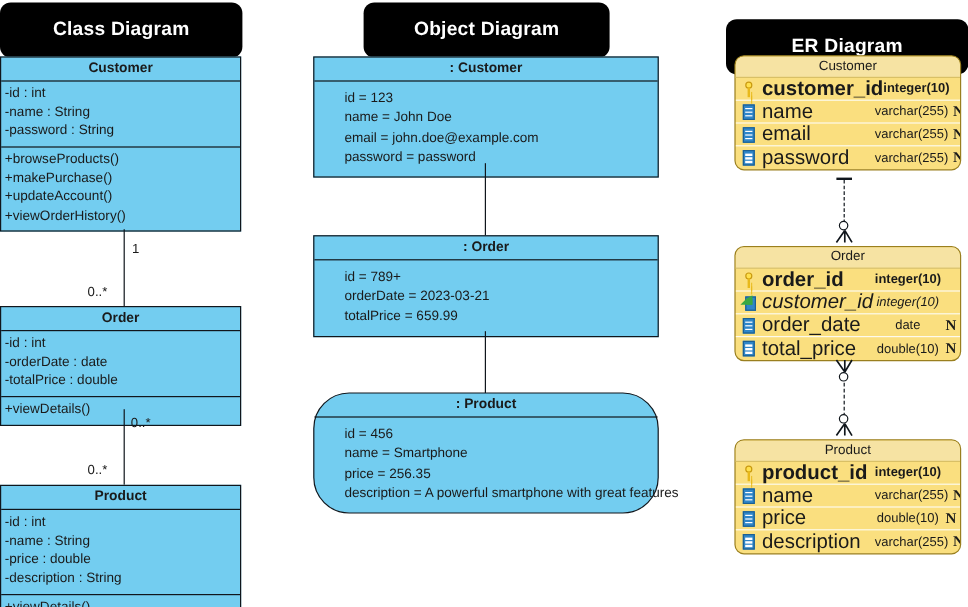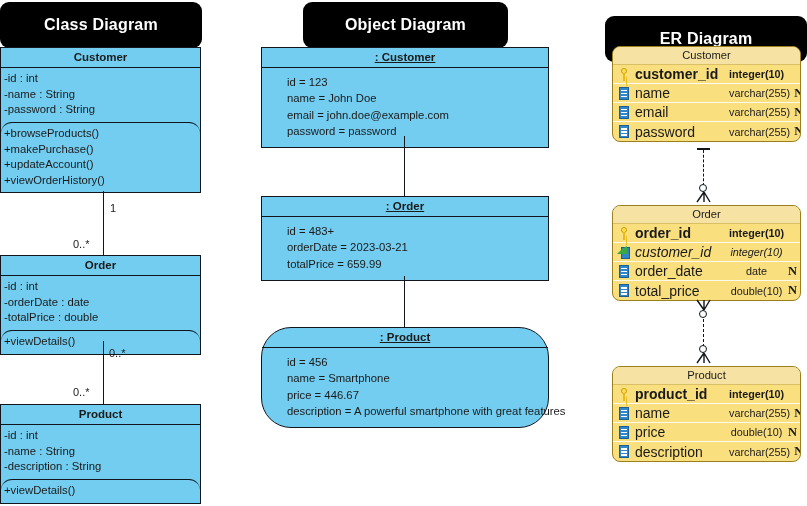--- a/index.html
+++ b/index.html
@@ -38,25 +38,25 @@
     box-sizing: border-box;
   }
   .uml-title {
     text-align: center;
     font-weight: bold;
     font-size: 11.5px;
     padding: 3px 0 3px;
     border-bottom: 1.3px solid #10161c;
     line-height: 1.15;
   }
-  .uml-title.obj { text-decoration: underline; }
+  .uml-title.obj { }
   .uml-section {
     padding: 3px 3px 4px 3px;
   }
-  .uml-section + .uml-section { border-top: 1.3px solid #10161c; border-radius: 11px; }
+  .uml-section + .uml-section { border-top: 1.3px solid #10161c; }
   .uml-line {
     font-size: 11.3px;
     line-height: 15.6px;
     white-space: nowrap;
   }
   .obj-line { font-size: 11.3px; line-height: 16.2px; white-space: nowrap; margin-left: 20px; }
 
   
   .vline { background: #10161c; width: 1.4px; }
   .mult {
@@ -91,21 +91,21 @@
   }
   .er-row:last-child { border-bottom: none; }
   .er-ico {
     width: 14px;
     height: 15px;
     flex: 0 0 14px;
     margin-right: 4px;
     position: relative;
   }
   .er-name {
-    font-size: 14px;
+    font-size: 17px;
     flex: 0 0 94px;
     white-space: nowrap;
   }
   .er-type {
     font-size: 10.8px;
     flex: 1 1 auto;
     white-space: nowrap;
     text-align: center;
   }
   .er-null {
@@ -242,20 +242,21 @@
 
 <div class="abs vline" style="left:103px; top:341px; height:63px;"></div>
 <div class="abs mult" style="left:109px; top:348px;">0..*</div>
 <div class="abs mult" style="left:73px; top:387px;">0..*</div>
 
 <div class="abs uml-box" style="left:0px; top:404px; width:201px;">
   <div class="uml-title">Product</div>
   <div class="uml-section">
     <div class="uml-line">-id : int</div>
     <div class="uml-line">-name : String</div>
+    <div class="uml-line">-price : double</div>
     <div class="uml-line">-description : String</div>
   </div>
   <div class="uml-section">
     <div class="uml-line">+viewDetails()</div>
   </div>
 </div>
 
 <div class="abs uml-box" style="left:261px; top:47px; width:288px;">
   <div class="uml-title obj">: Customer</div>
   <div class="uml-section" style="padding:6px 5px 8px 5px;">
@@ -264,34 +265,34 @@
     <div class="obj-line">email = john.doe@example.com</div>
     <div class="obj-line">password = password</div>
   </div>
 </div>
 
 <div class="abs vline" style="left:404px; top:136px; height:61px;"></div>
 
 <div class="abs uml-box" style="left:261px; top:196px; width:288px;">
   <div class="uml-title obj">: Order</div>
   <div class="uml-section" style="padding:6px 5px 8px 5px;">
-    <div class="obj-line">id = 483+</div>
+    <div class="obj-line">id = 789+</div>
     <div class="obj-line">orderDate = 2023-03-21</div>
     <div class="obj-line">totalPrice = 659.99</div>
   </div>
 </div>
 
 <div class="abs vline" style="left:404px; top:276px; height:52px;"></div>
 
 <div class="abs uml-box" style="left:261px; top:327px; width:288px;border-radius:30px;">
   <div class="uml-title obj">: Product</div>
   <div class="uml-section" style="padding:6px 5px 8px 5px;">
     <div class="obj-line">id = 456</div>
     <div class="obj-line">name = Smartphone</div>
-    <div class="obj-line">price = 446.67</div>
+    <div class="obj-line">price = 256.35</div>
     <div class="obj-line">description = A powerful smartphone with great features</div>
   </div>
 </div>
 
 <div class="abs er-table" style="left:612px; top:46px; width:189px;">
   <div class="er-title">Customer</div>
   <div class="er-row pk">
     <span class="er-ico ico-key"></span>
     <span class="er-name">customer_id</span>
     <span class="er-type">integer(10)</span>

